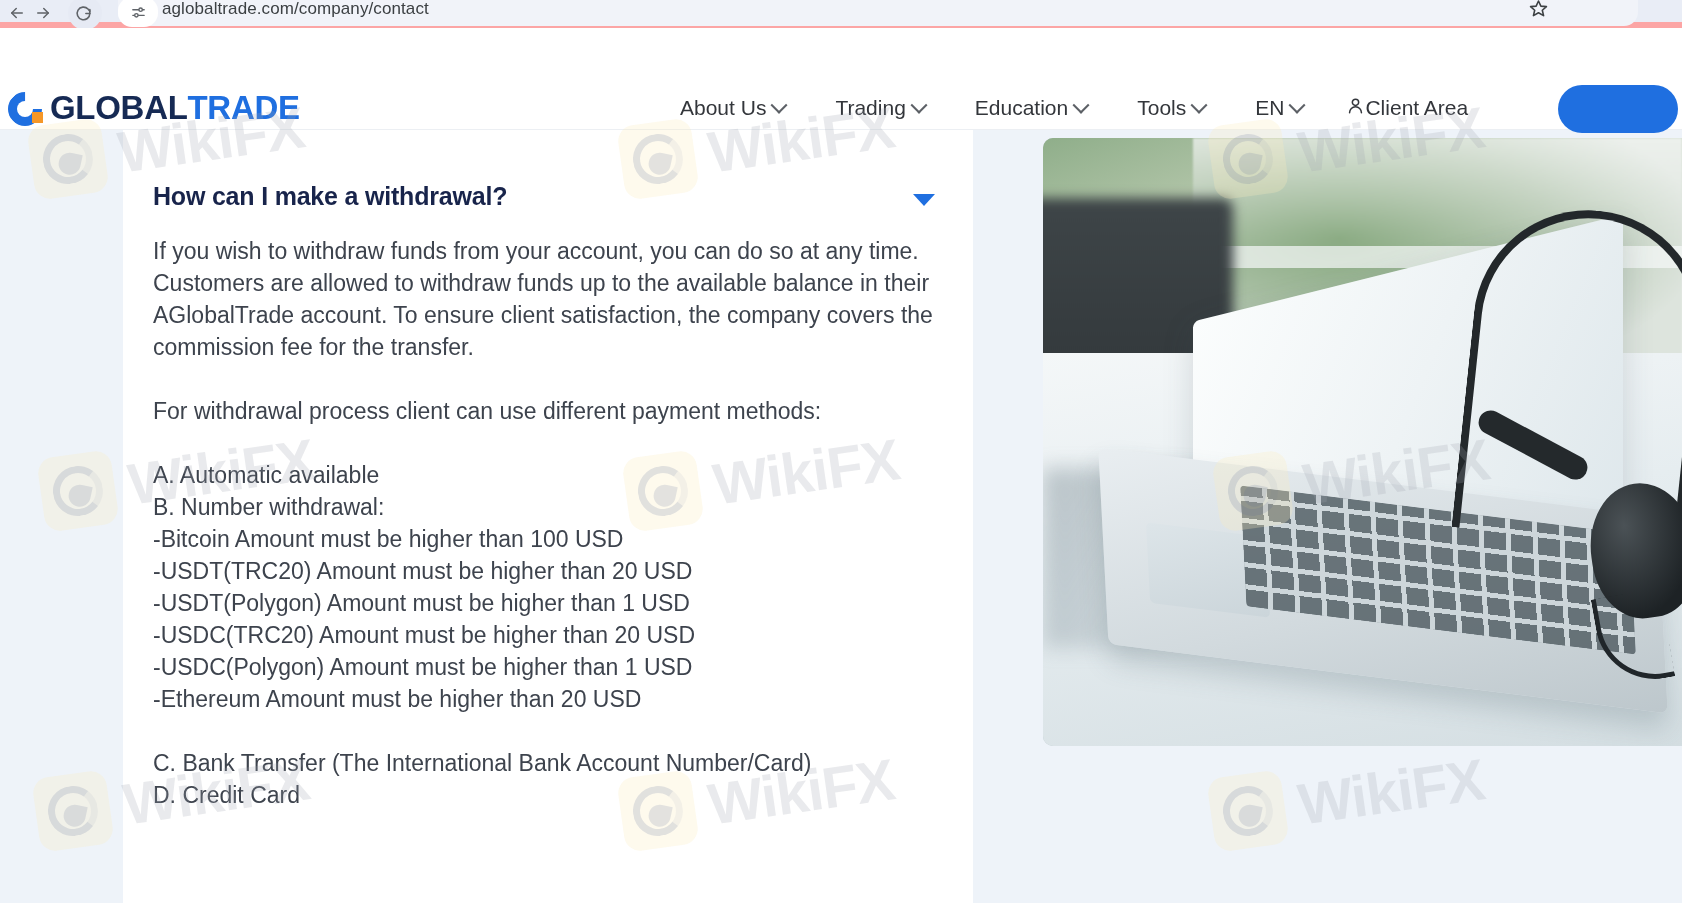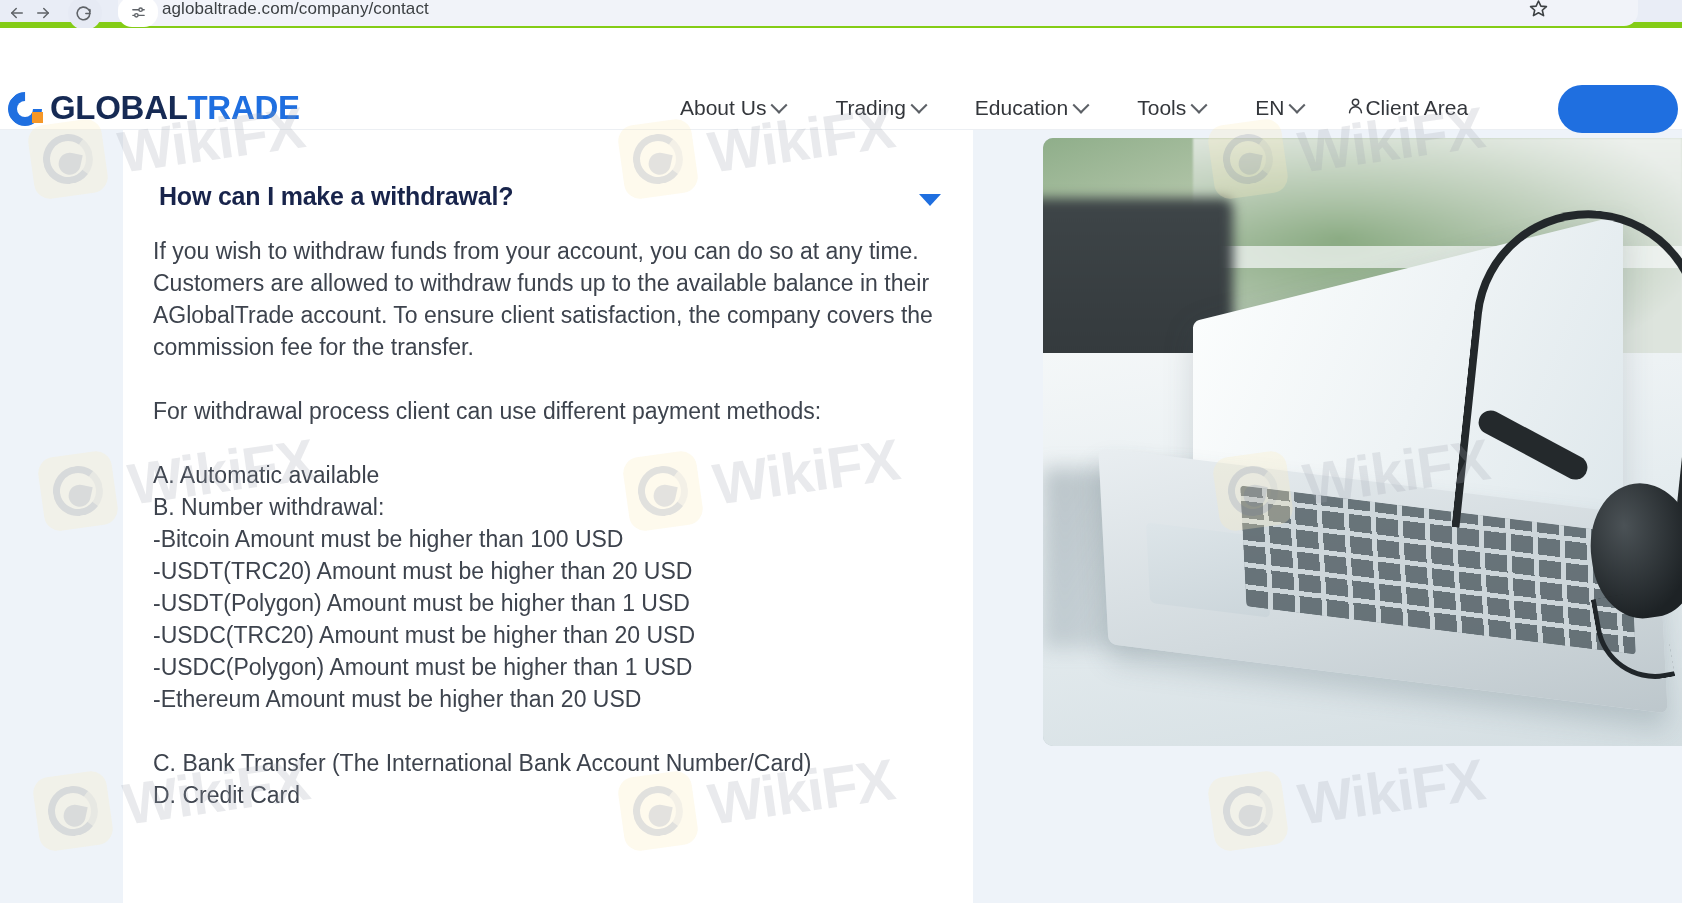--- a/index.html
+++ b/index.html
@@ -6,21 +6,21 @@
   html, body {
     width:1682px; height:903px;
     overflow:hidden;
     font-family:"Liberation Sans", sans-serif;
     background:#ffffff;
   }
 
   
   #browser-bar {
     position:absolute; top:0; left:0; width:1682px; height:28px;
-    background:#84cc16;
+    background:#fca5a5;
   }
   #browser-bar .chrome-bg {
     position:absolute; top:0; left:0; width:1682px; height:22px;
     background:#e9edf6;
   }
   #browser-bar .omnibox {
     position:absolute; left:118px; top:0; width:1520px; height:26px;
     background:#f1f3f9; border-radius:0 0 14px 14px;
   }
   .nav-btn {
@@ -115,21 +115,21 @@
     position:absolute; top:130px; left:0; width:1682px; height:773px;
     background:#eef3f9;
     overflow:hidden;
   }
   #faq-card {
     position:absolute; left:123px; top:0px;
     width:850px; height:773px;
     background:#ffffff;
   }
   #faq-header {
-    position:absolute; left:36px; top:52px; width:790px; height:40px;
+    position:absolute; left:30px; top:52px; width:790px; height:40px;
   }
   #faq-question {
     font-size:25px; font-weight:bold; color:#18244b;
     letter-spacing:-.2px;
   }
   #faq-toggle-icon {
     position:absolute; right:8px; top:12px;
     width:0; height:0;
     border-left:11px solid transparent;
     border-right:11px solid transparent;

